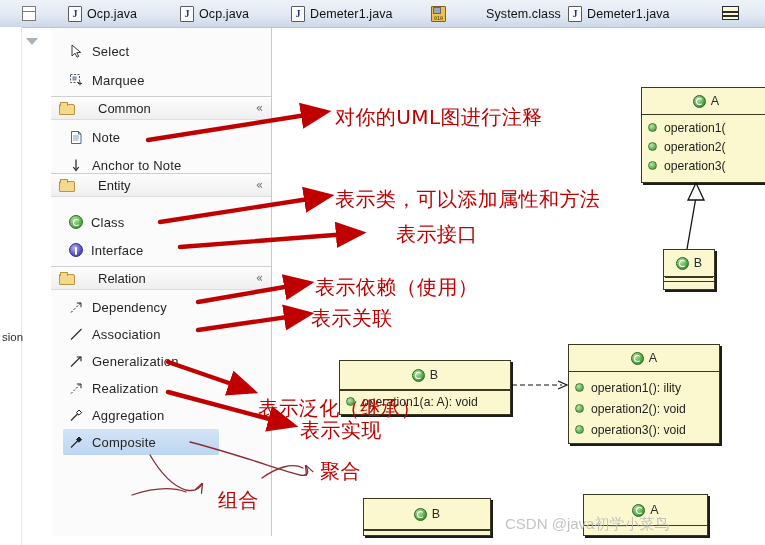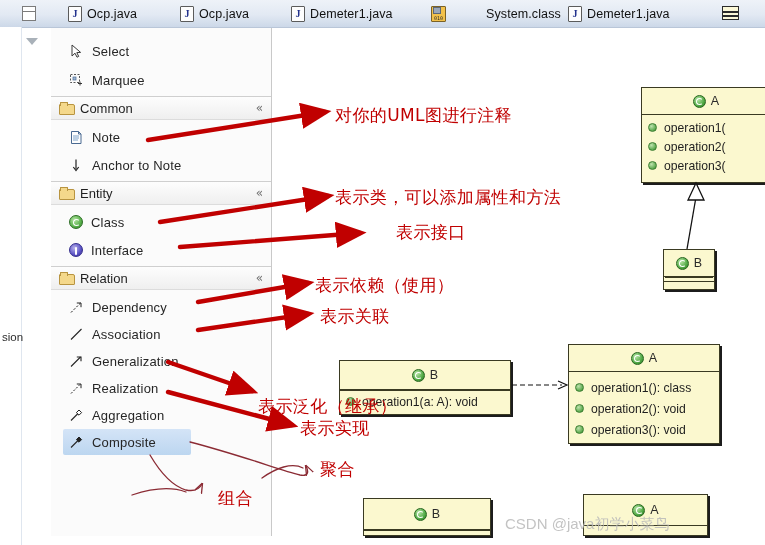--- a/index.html
+++ b/index.html
@@ -76,27 +76,27 @@
     background:#fbfbfb;border-right:1px solid #c9c9c9;
   }
   .pal-item{
     position:absolute;left:0;width:220px;height:26px;display:flex;
     align-items:center;gap:8px;padding-left:18px;box-sizing:border-box;
     font-size:13px;color:#262626;
   }
   .pal-item .plabel{font-size:13px;letter-spacing:.2px;}
   .pal-item.selected{
     background:linear-gradient(to bottom,#d4e4f7,#bcd6f0);
-    width:128px;left:12px;padding-left:6px;border-radius:2px;
+    width:156px;left:12px;padding-left:6px;border-radius:2px;
   }
   .sec-head{
     position:absolute;left:0;width:220px;height:24px;
     background:linear-gradient(to bottom,#fdfdfd,#efefef);
     border-top:1px solid #cfcfcf;border-bottom:1px solid #dcdcdc;
-    display:flex;align-items:center;gap:6px;padding-left:8px;box-sizing:border-box;
+    display:flex;align-items:center;gap:24px;padding-left:8px;box-sizing:border-box;
     font-size:13px;color:#1f1f1f;
   }
   .sec-head .chev{
     position:absolute;right:10px;top:4px;font-size:12px;color:#6f6f6f;
     letter-spacing:-2px;font-family:"DejaVu Sans",sans-serif;
   }
   .folder{
     position:relative;width:15px;height:12px;flex:0 0 auto;
   }
   .folder:before{
@@ -156,21 +156,21 @@
     border:1px solid #27661f;box-sizing:border-box;position:relative;flex:0 0 auto;
   }
   .cls-badge:after{
     content:"";position:absolute;left:2.5px;top:2.5px;width:7px;height:7px;
     border:1.6px solid #fff;border-radius:50%;border-right-color:transparent;
     box-sizing:border-box;
   }
 
   
   .anno{
-    position:absolute;color:#c00000;font-size:17px;white-space:nowrap;
+    position:absolute;color:#c00000;font-size:20px;white-space:nowrap;
     font-family:"DejaVu Sans",sans-serif;letter-spacing:.4px;
   }
   svg.overlay{position:absolute;left:0;top:0;pointer-events:none;}
 
   #watermark{
     position:absolute;left:505px;top:515px;font-size:15px;color:#b9b9b9;
     font-family:"Liberation Sans",sans-serif;white-space:nowrap;opacity:.85;
   }
 </style>
 </head>
@@ -247,21 +247,21 @@
 <div class="pal-item" style="position:absolute;left:51px;top:152px;">
   <span class="ic ic-anchor">
     <svg width="15" height="15" viewBox="0 0 15 15">
         <path d="M7 1.5 V11" stroke="#222" stroke-width="1.2"></path>
         <path d="M4.3 9 L7 12.5 L9.7 9" fill="none" stroke="#222" stroke-width="1.2"></path>
       </svg>
   </span>
   <span class="plabel">Anchor to Note</span>
 </div>
 
-<div class="sec-head" style="position:absolute;left:51px;top:181px;">
+<div class="sec-head" style="position:absolute;left:51px;top:173px;">
   <span class="folder"></span>
   <span>Entity</span>
   <span class="chev">«</span>
 </div>
 <div class="pal-item" style="position:absolute;left:51px;top:209px;">
   <span class="ic-class"></span>
   <span class="plabel">Class</span>
 </div>
 <div class="pal-item" style="position:absolute;left:51px;top:237px;">
   <span class="ic-iface"></span>
@@ -370,21 +370,21 @@
 </div>
 
 <div class="uml" style="left:568px;top:344px;width:152px;height:100px;">
   <div class="ttl">
     <span class="cls-badge"></span>
     <span>A</span>
   </div>
   <div class="ops" style="padding-top:5px;">
     <div class="op" style="height:21px;">
         <span class="dot"></span>
-        <span>operation1(): class</span>
+        <span>operation1(): ility</span>
       </div>
     <div class="op" style="height:21px;">
         <span class="dot"></span>
         <span>operation2(): void</span>
       </div>
     <div class="op" style="height:21px;">
         <span class="dot"></span>
         <span>operation3(): void</span>
       </div>
   </div>
@@ -442,19 +442,19 @@
     <path d="M262 478 C276 468 292 462 303 468"></path>
     <path d="M150 455 C160 472 172 486 186 490 C196 492 200 488 202 484" marker-end="url(#thinhead)"></path>
     <path d="M132 495 C150 489 170 486 186 492"></path>
   </g>
 </svg>
 
 <div class="anno" style="left:335px;top:104px;">对你的UML图进行注释</div>
 <div class="anno" style="left:335px;top:186px;">表示类，可以添加属性和方法</div>
 <div class="anno" style="left:368px;top:221px;margin-left:28px;">表示接口</div>
 <div class="anno" style="left:315px;top:274px;">表示依赖（使用）</div>
-<div class="anno" style="left:320px;top:305px;">表示关联</div>
+<div class="anno" style="left:311px;top:305px;">表示关联</div>
 <div class="anno" style="left:258px;top:395px;">表示泛化（继承）</div>
 <div class="anno" style="left:300px;top:417px;">表示实现</div>
 <div class="anno" style="left:320px;top:458px;">聚合</div>
 <div class="anno" style="left:218px;top:487px;">组合</div>
 
 <div id="watermark">CSDN @java初学小菜鸟</div>
 
 </body></html>

